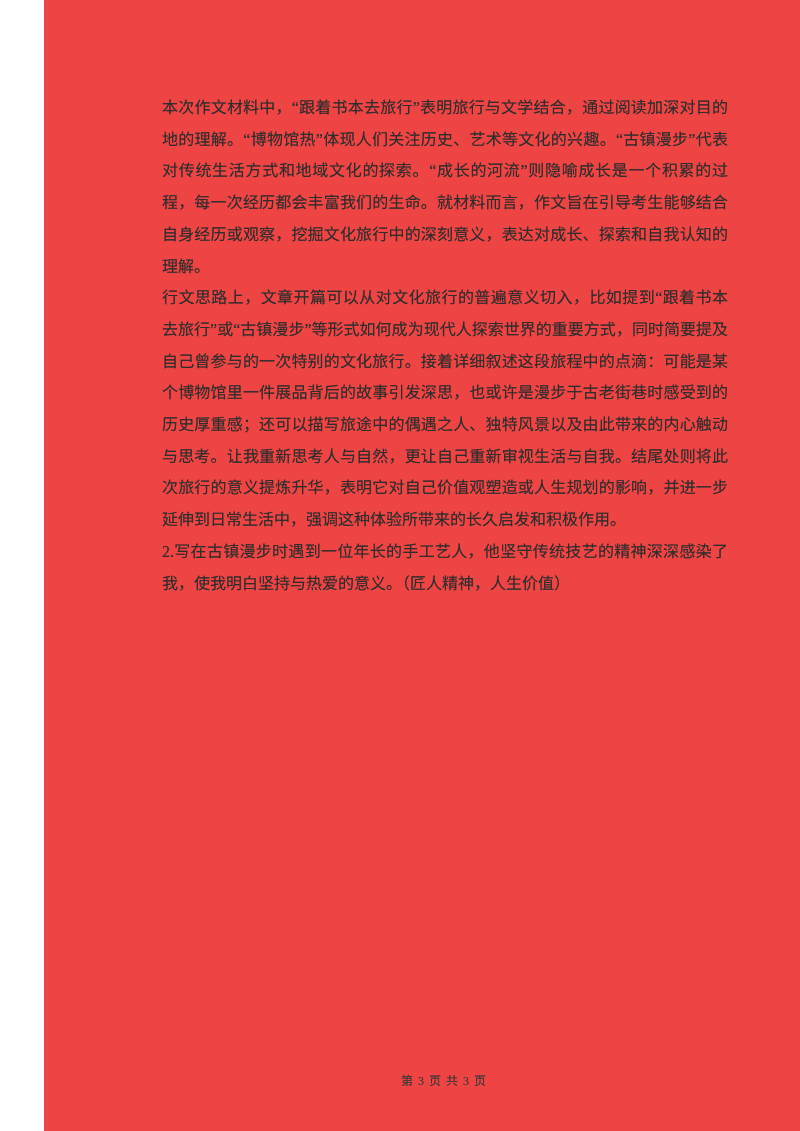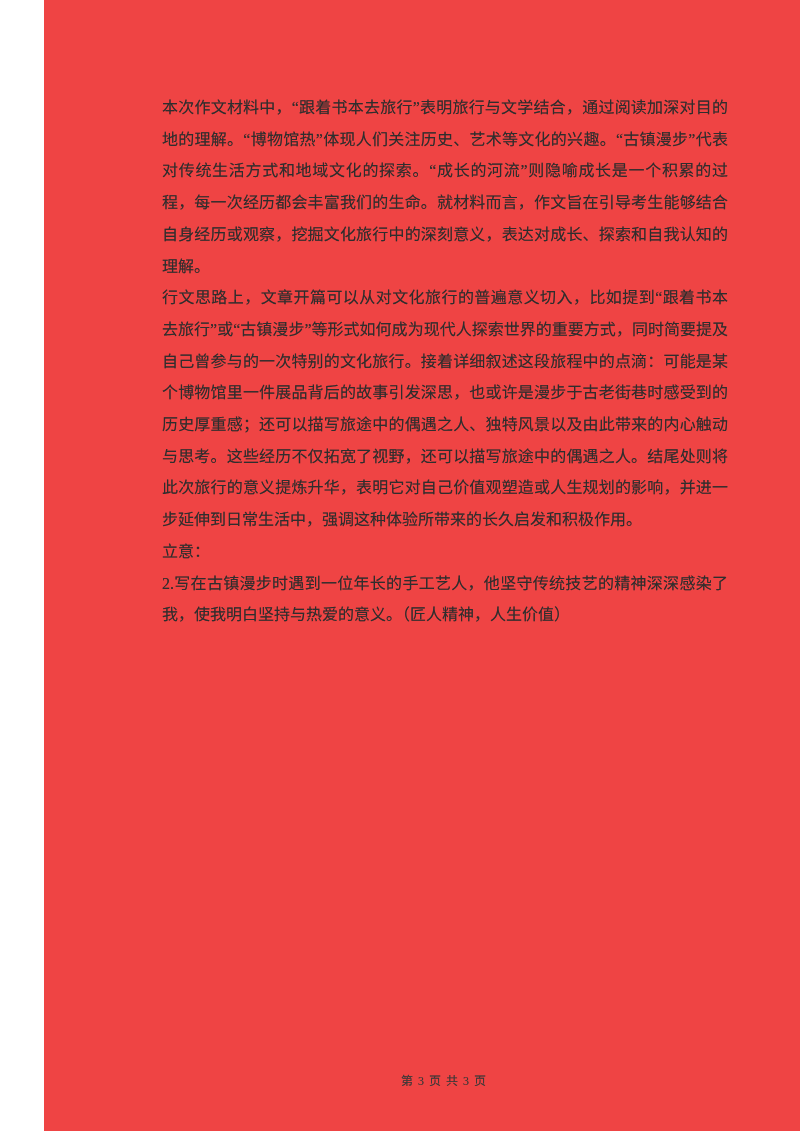--- a/index.html
+++ b/index.html
@@ -46,20 +46,19 @@
     letter-spacing: 1px;
     text-shadow: 0 0 0.5px rgba(40,40,40,0.4);
   }
 </style>
 </head>
 <body>
 
 <div class="page">
   <div class="text-block">
     <p>本次作文材料中，“跟着书本去旅行”表明旅行与文学结合，通过阅读加深对目的地的理解。“博物馆热”体现人们关注历史、艺术等文化的兴趣。“古镇漫步”代表对传统生活方式和地域文化的探索。“成长的河流”则隐喻成长是一个积累的过程，每一次经历都会丰富我们的生命。就材料而言，作文旨在引导考生能够结合自身经历或观察，挖掘文化旅行中的深刻意义，表达对成长、探索和自我认知的理解。</p>
-    <p>行文思路上，文章开篇可以从对文化旅行的普遍意义切入，比如提到“跟着书本去旅行”或“古镇漫步”等形式如何成为现代人探索世界的重要方式，同时简要提及自己曾参与的一次特别的文化旅行。接着详细叙述这段旅程中的点滴：可能是某个博物馆里一件展品背后的故事引发深思，也或许是漫步于古老街巷时感受到的历史厚重感；还可以描写旅途中的偶遇之人、独特风景以及由此带来的内心触动与思考。这些经历不仅拓宽了视野，还可以描写旅途中的偶遇之人。结尾处则将此次旅行的意义提炼升华，表明它对自己价值观塑造或人生规划的影响，并进一步延伸到日常生活中，强调这种体验所带来的长久启发和积极作用。</p>
-    <p>立意：</p>
+    <p>行文思路上，文章开篇可以从对文化旅行的普遍意义切入，比如提到“跟着书本去旅行”或“古镇漫步”等形式如何成为现代人探索世界的重要方式，同时简要提及自己曾参与的一次特别的文化旅行。接着详细叙述这段旅程中的点滴：可能是某个博物馆里一件展品背后的故事引发深思，也或许是漫步于古老街巷时感受到的历史厚重感；还可以描写旅途中的偶遇之人、独特风景以及由此带来的内心触动与思考。让我重新思考人与自然，更让自己重新审视生活与自我。结尾处则将此次旅行的意义提炼升华，表明它对自己价值观塑造或人生规划的影响，并进一步延伸到日常生活中，强调这种体验所带来的长久启发和积极作用。</p>
     <p>2.写在古镇漫步时遇到一位年长的手工艺人，他坚守传统技艺的精神深深感染了我，使我明白坚持与热爱的意义。（匠人精神，人生价值）</p>
   </div>
   <div class="footer">
     <span>第 3 页 共 3 页</span>
   </div>
 </div>
 
 </body></html>

